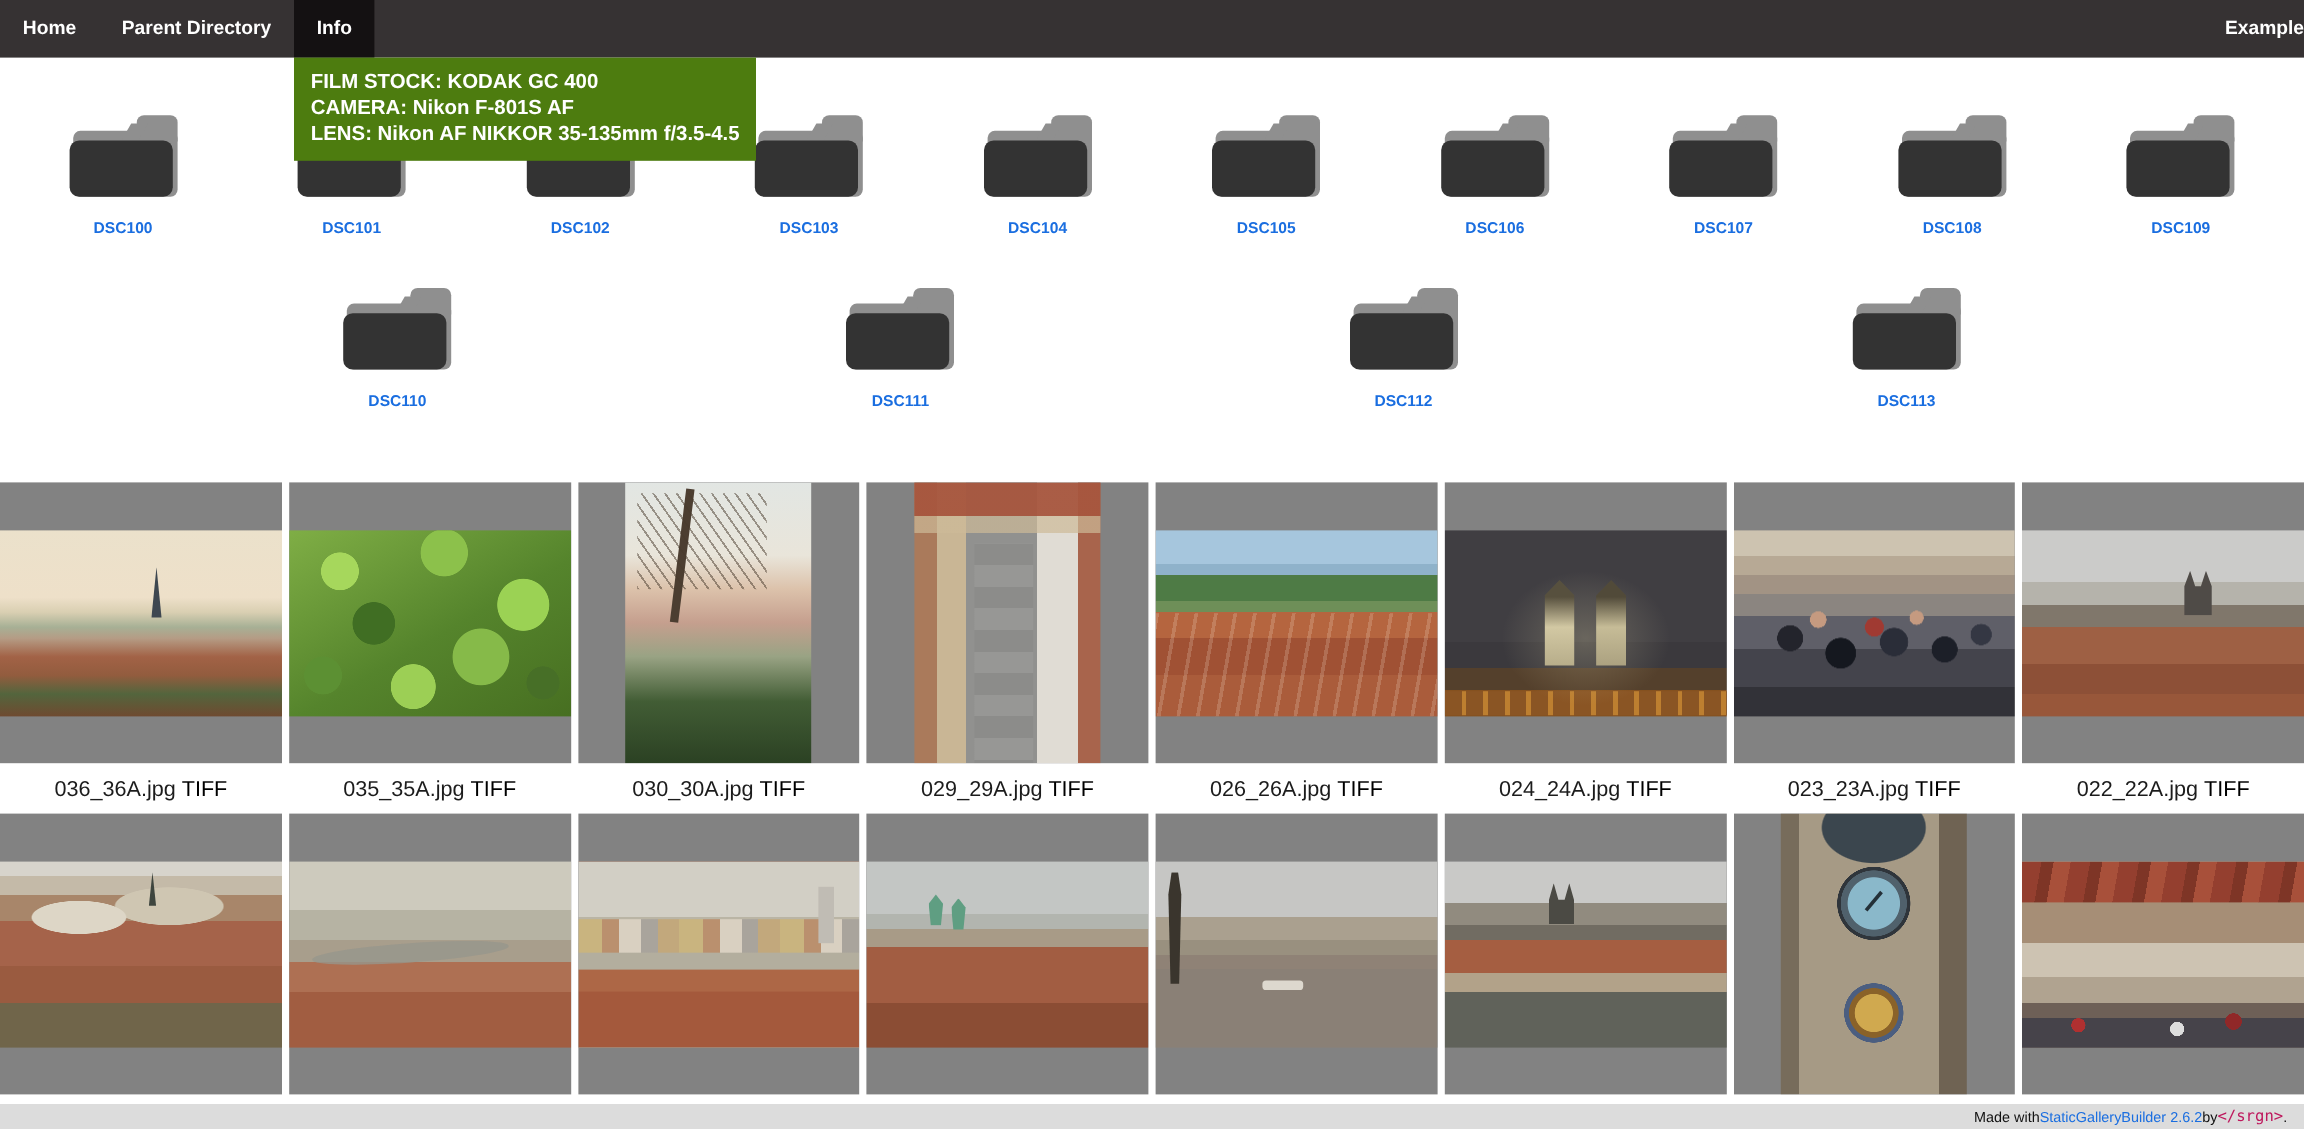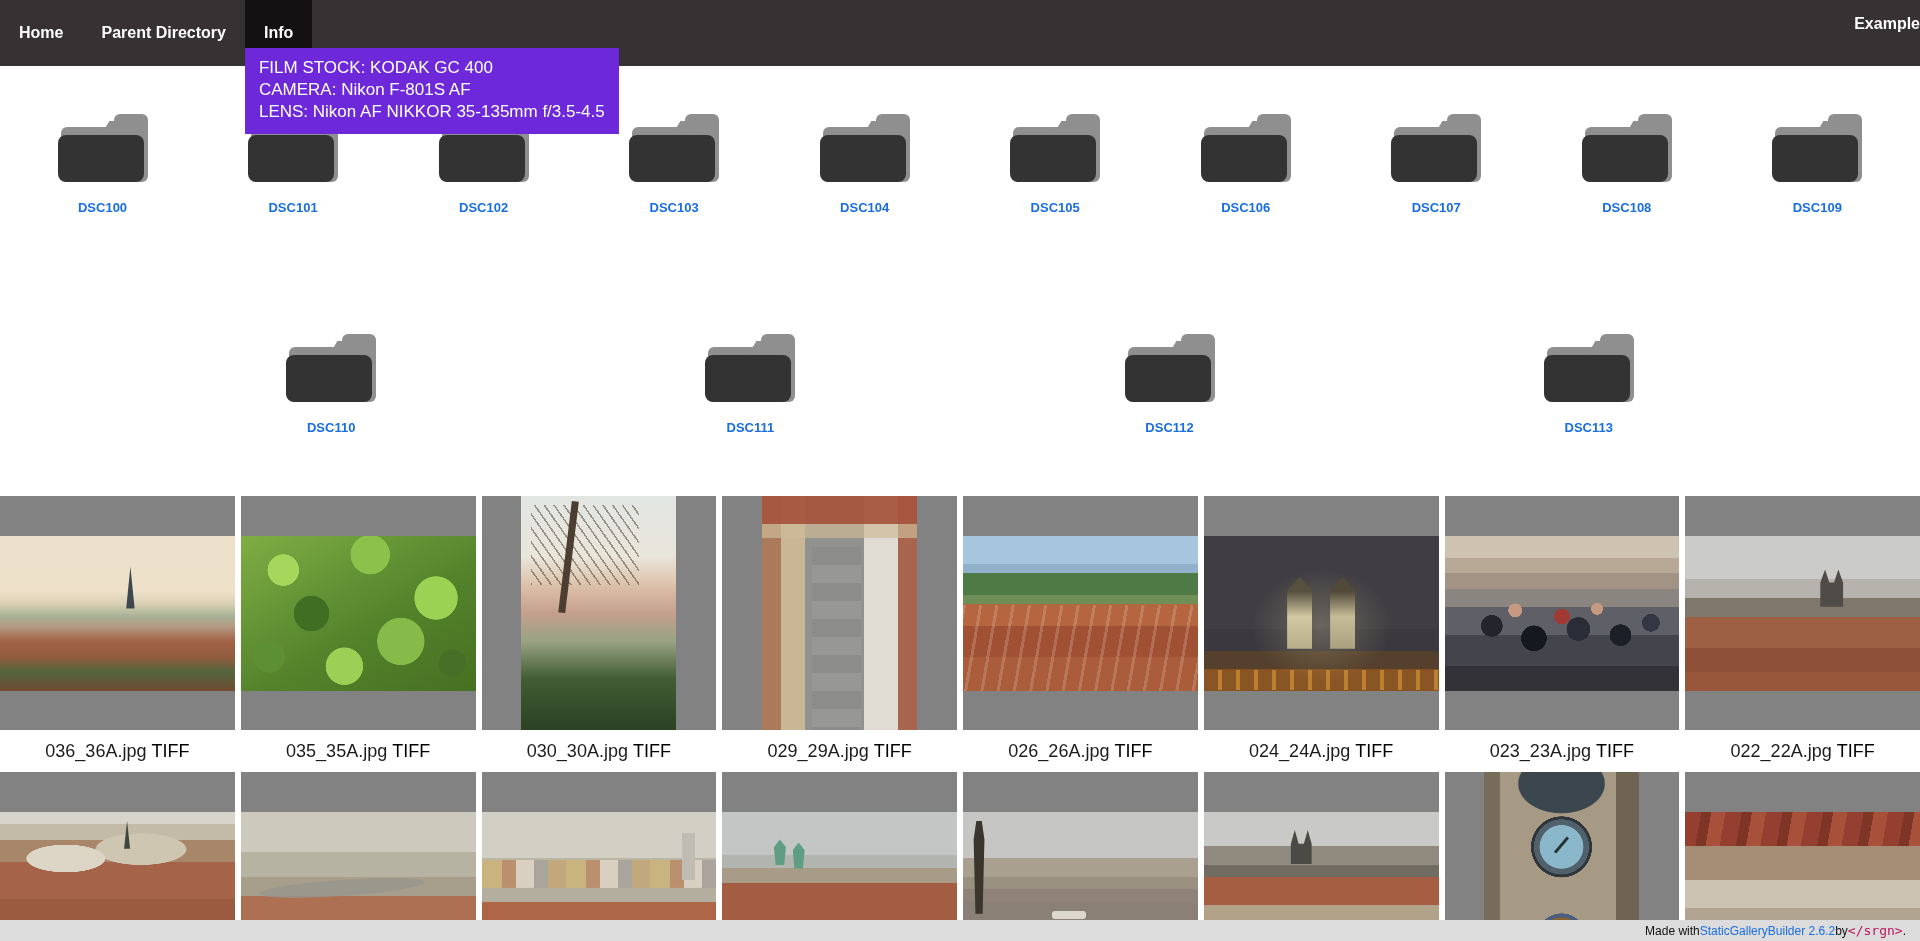--- a/index.html
+++ b/index.html
@@ -1,34 +1,34 @@
 <!DOCTYPE html>
 <html><head>
 <meta charset="utf-8">
 <style>
   * { box-sizing: border-box; margin: 0; padding: 0; }
   html,body { width:1920px; height:941px; overflow:hidden; background:#fff;
     font-family:"Liberation Sans", sans-serif; position:relative; }
 
   
-  .navbar { position:relative; height:66px; background:#363233; display:flex; z-index:30; }
+  .navbar { position:relative; height:48px; background:#363233; display:flex; z-index:30; }
   .nav-item { display:flex; align-items:center; padding:0 19px; color:#fff;
     font-weight:bold; font-size:16px; cursor:pointer; position:relative; }
   .nav-item.active { background:#141112; }
   .nav-title { position:absolute; left:0; right:0; top:0; height:48px; line-height:48px;
     text-align:right; color:#fff; font-weight:bold; font-size:16px; pointer-events:none; }
 
   
-  .tooltip { position:absolute; left:0; top:48px; background:#6d28d9; color:#fff;
-    font-weight:normal; font-size:17px; line-height:22px; padding:9px 14px 11px;
+  .tooltip { position:absolute; left:0; top:48px; background:#4d7c0f; color:#fff;
+    font-weight:bold; font-size:17px; line-height:22px; padding:9px 14px 11px;
     white-space:nowrap; z-index:40; }
 
   
   .folder-grid { display:flex; flex-wrap:wrap; justify-content:space-evenly;
-    padding-top:48px; row-gap:112px; }
+    padding-top:48px; row-gap:36px; }
   .folder { width:176px; height:108px; display:flex; flex-direction:column;
     align-items:center; cursor:pointer; }
   .f-icon { position:relative; width:90px; height:68px; }
   .f-back { position:absolute; left:3px; top:13px; width:87px; height:55px;
     background:#8f8f8f; border-radius:6px; }
   .f-tab { position:absolute; left:56px; top:0; width:34px; height:22px;
     background:#8f8f8f; border-radius:6px 6px 0 0; }
   .f-tab::before { content:""; position:absolute; left:-9px; bottom:0; width:14px;
     height:15px; background:#8f8f8f; transform:skewX(-30deg); }
   .f-front { position:absolute; left:0; top:21px; width:86px; height:47px;

